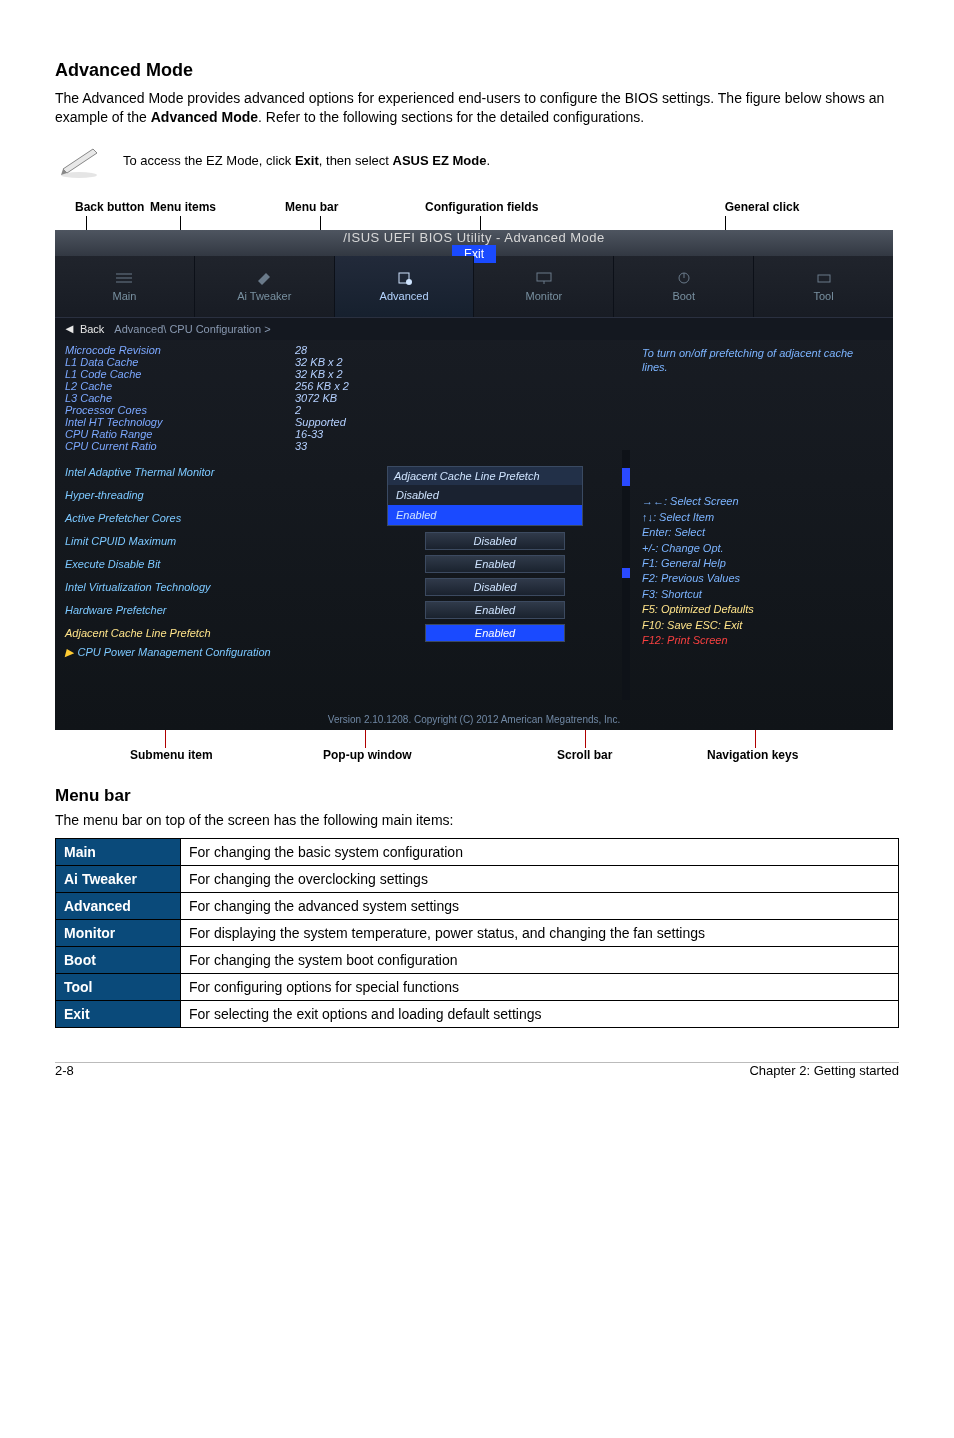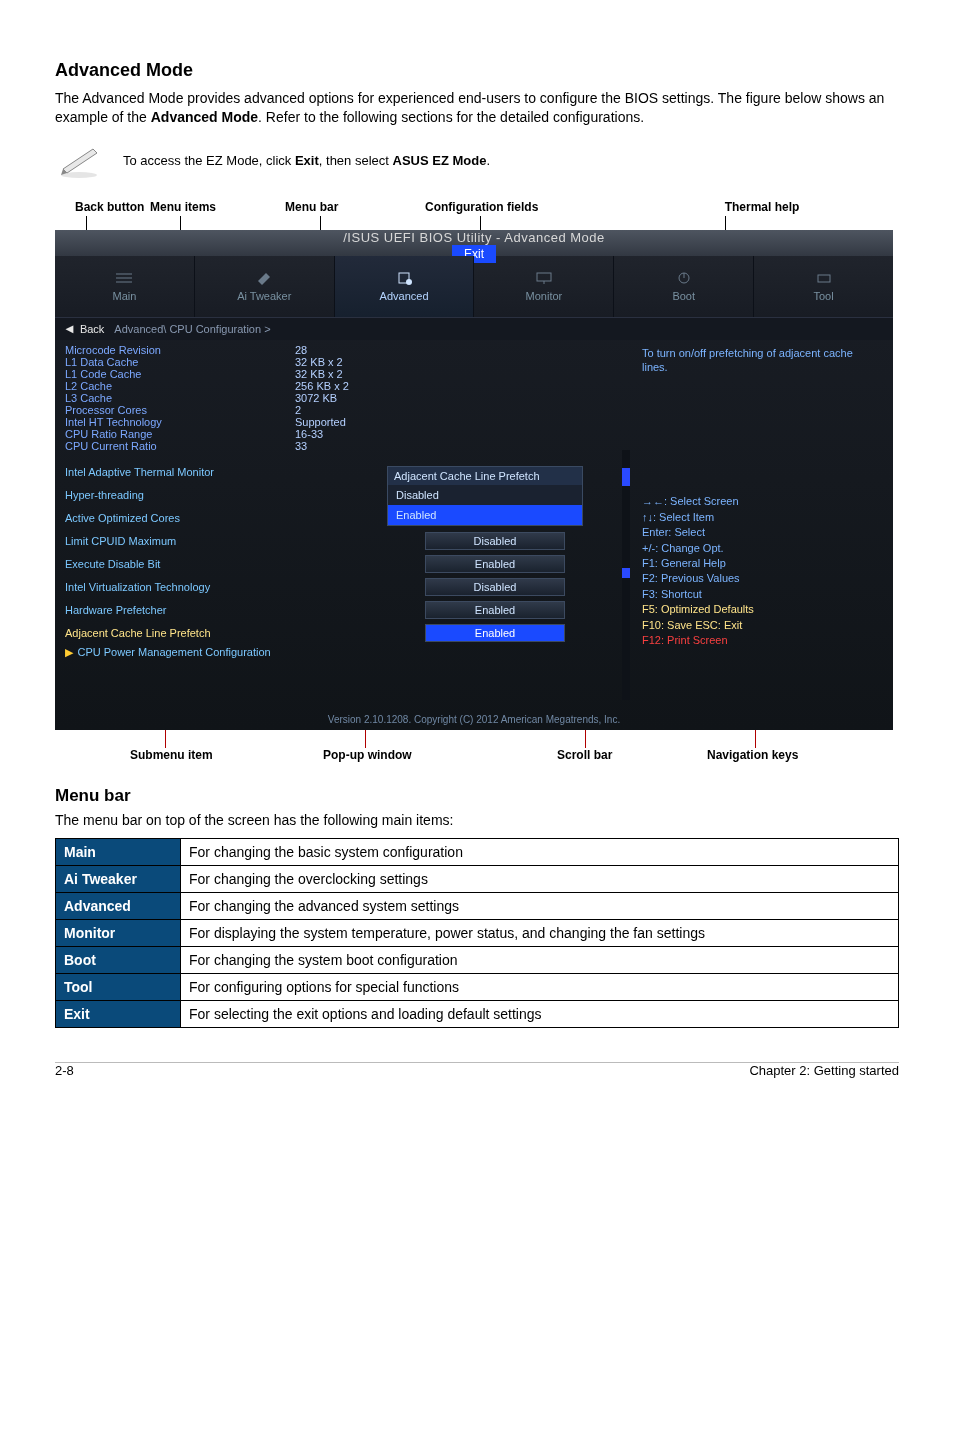--- a/index.html
+++ b/index.html
@@ -124,20 +124,21 @@
       color: #8898b0;
       gap: 10px;
     }
     .bios-back-arrow {
       color: #e8e8e8;
       font-size: 13px;
     }
     .bios-main-area {
       display: flex;
       height: 370px;
+      font-style: italic;
     }
     .bios-left {
       width: 575px;
       padding: 4px 10px;
       font-size: 11px;
       position: relative;
     }
     .bios-right {
       flex: 1;
       font-size: 11px;
@@ -297,21 +298,21 @@
   <div class="note-text">
     <span>To access the EZ Mode, click </span><b>Exit</b><span>, then select </span><b>ASUS EZ Mode</b><span>.</span>
   </div>
 </div>
 
 <div class="callout-labels-top">
   <div class="cl-back">Back button</div>
   <div class="cl-menuitems">Menu items</div>
   <div class="cl-menubar">Menu bar</div>
   <div class="cl-config">Configuration fields</div>
-  <div class="cl-general">Thermal help</div>
+  <div class="cl-general">General click</div>
 </div>
 <div class="callout-lines-top">
   <div class="cline" style="left:31px"></div>
   <div class="cline" style="left:125px"></div>
   <div class="cline" style="left:265px"></div>
   <div class="cline" style="left:425px"></div>
   <div class="cline" style="left:670px"></div>
 </div>
 
 <div class="bios-screenshot">
@@ -420,21 +421,21 @@
 
       <div style="height:8px"></div>
       <div class="setting-row">
           <span class="setting-label">Intel Adaptive Thermal Monitor</span>
         </div>
       <div class="setting-row">
           <span class="setting-label">Hyper-threading</span>
           <span class="setting-value">Disabled</span>
         </div>
       <div class="setting-row">
-          <span class="setting-label">Active Optimized Cores</span>
+          <span class="setting-label">Active Prefetcher Cores</span>
         </div>
       <div class="setting-row">
           <span class="setting-label">Limit CPUID Maximum</span>
           <span class="setting-value">Disabled</span>
         </div>
       <div class="setting-row">
           <span class="setting-label">Execute Disable Bit</span>
           <span class="setting-value">Enabled</span>
         </div>
       <div class="setting-row">

